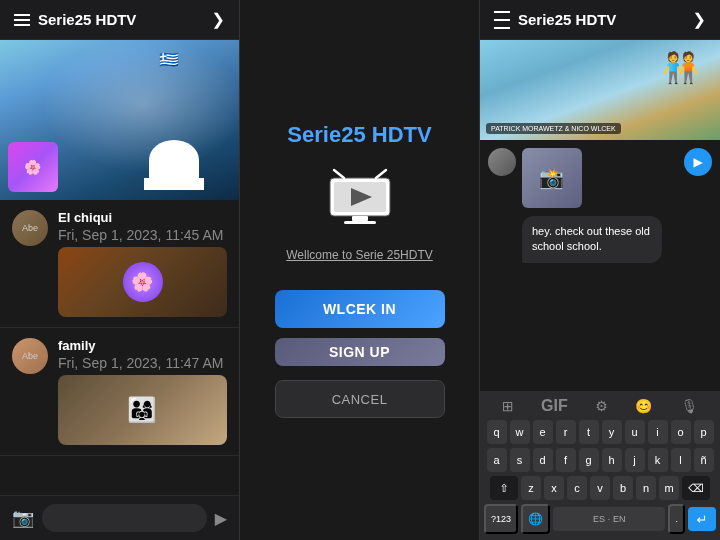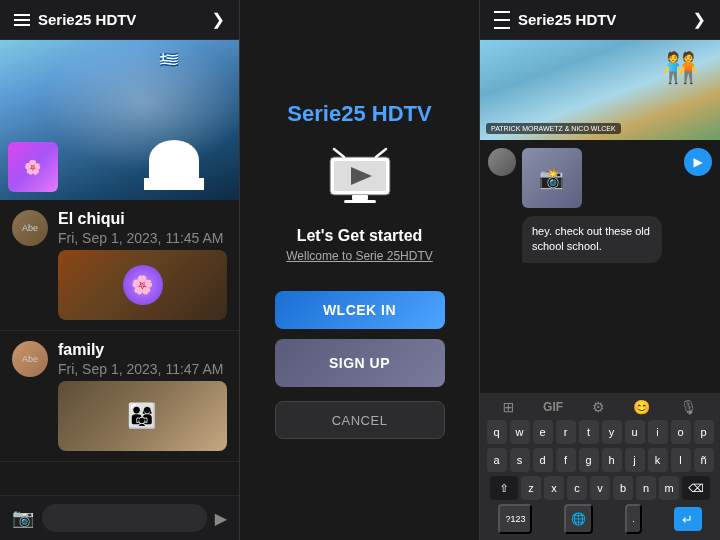--- a/index.html
+++ b/index.html
@@ -138,21 +138,21 @@
     }
     .chat-avatar.abe2 {
       background: linear-gradient(135deg, #c9956a, #a0714f);
     }
     .chat-info {
       flex: 1;
       min-width: 0;
     }
     .chat-name {
       color: #fff;
-      font-size: 16px;
+      font-size: 13px;
       font-weight: 600;
       margin-bottom: 2px;
     }
     .chat-time {
       color: #888;
       font-size: 14px;
       margin-bottom: 4px;
     }
     .chat-preview {
       width: 100%;
@@ -253,21 +253,21 @@
       font-weight: 700;
       letter-spacing: 0.5px;
       cursor: pointer;
       margin-bottom: 10px;
       display: flex;
       align-items: center;
       justify-content: center;
     }
     .btn-signup {
       width: 170px;
-      height: 48px;
+      height: 28px;
       background: linear-gradient(135deg, #5a5a7a, #7a7a9a);
       border: none;
       border-radius: 8px;
       color: #fff;
       font-size: 14px;
       font-weight: 700;
       letter-spacing: 0.5px;
       cursor: pointer;
       margin-bottom: 14px;
       display: flex;
@@ -550,21 +550,20 @@
 
       <line x1="20" y1="10" x2="10" y2="2" stroke="white" stroke-width="2.5" stroke-linecap="round"></line>
 
       <line x1="52" y1="10" x2="62" y2="2" stroke="white" stroke-width="2.5" stroke-linecap="round"></line>
 
       <rect x="28" y="48" width="16" height="5" rx="1" fill="white"></rect>
       <rect x="20" y="53" width="32" height="3" rx="1.5" fill="white"></rect>
     </svg>
   </div>
 
-  <div class="lets-started">Let's Get started</div>
   <div class="welcome-text">Wellcome to Serie 25HDTV</div>
 
   <button class="btn-signin">WLCEK IN</button>
   <button class="btn-signup">SIGN UP</button>
   <button class="btn-cancel">CANCEL</button>
 </div>
 
 <div class="panel3">
   <div class="panel3-header">
     <div class="header-left">
@@ -595,21 +594,21 @@
           <span>hey.  check out these old school school.</span>
         </div>
       </div>
       <div class="msg-send-btn">▶</div>
     </div>
   </div>
 
   <div class="keyboard-area">
     <div class="keyboard-toolbar">
       <span class="keyboard-tool-icon">⊞</span>
-      <span class="keyboard-tool-icon" style="font-size:12px;font-weight:bold;">GIF</span>
+      <span class="keyboard-tool-icon" style="font-size:16px;font-weight:bold;">GIF</span>
       <span class="keyboard-tool-icon">⚙</span>
       <span class="keyboard-tool-icon">😊</span>
       <span class="keyboard-tool-icon">🎙</span>
     </div>
     <div class="keyboard-rows">
 
       <div class="keyboard-row">
         <button class="key">q</button>
         <button class="key">w</button>
         <button class="key">e</button>
@@ -644,17 +643,18 @@
         <button class="key">b</button>
         <button class="key">n</button>
         <button class="key">m</button>
         <button class="key dark wide">⌫</button>
       </div>
     </div>
 
     <div class="keyboard-bottom-row">
       <button class="key-num">?123</button>
       <button class="key-num" style="font-size:12px;">🌐</button>
+      <div class="key-space">ES · EN</div>
       <button class="key-num">.</button>
       <button class="key dark blue" style="width:28px;height:24px;border-radius:4px;font-size:13px;display:flex;align-items:center;justify-content:center;border:none;cursor:pointer;">↵</button>
     </div>
   </div>
 </div>
 
 </body></html>

